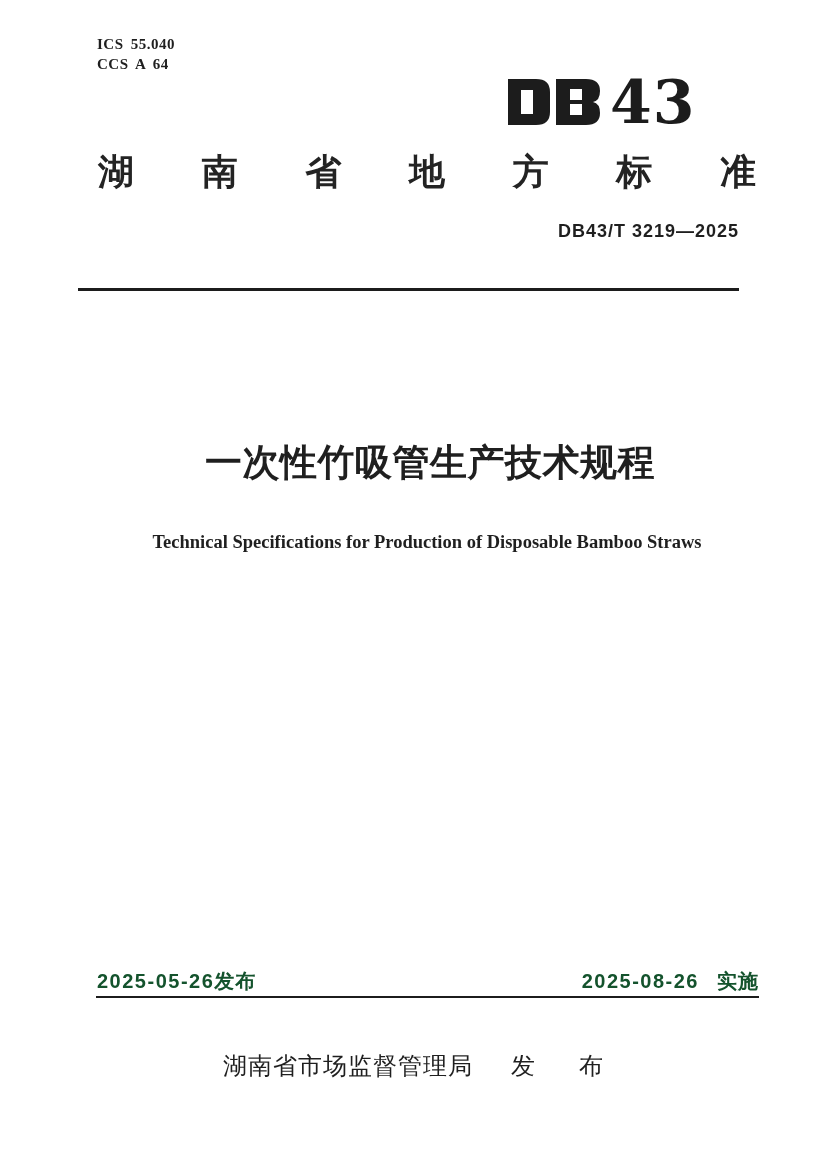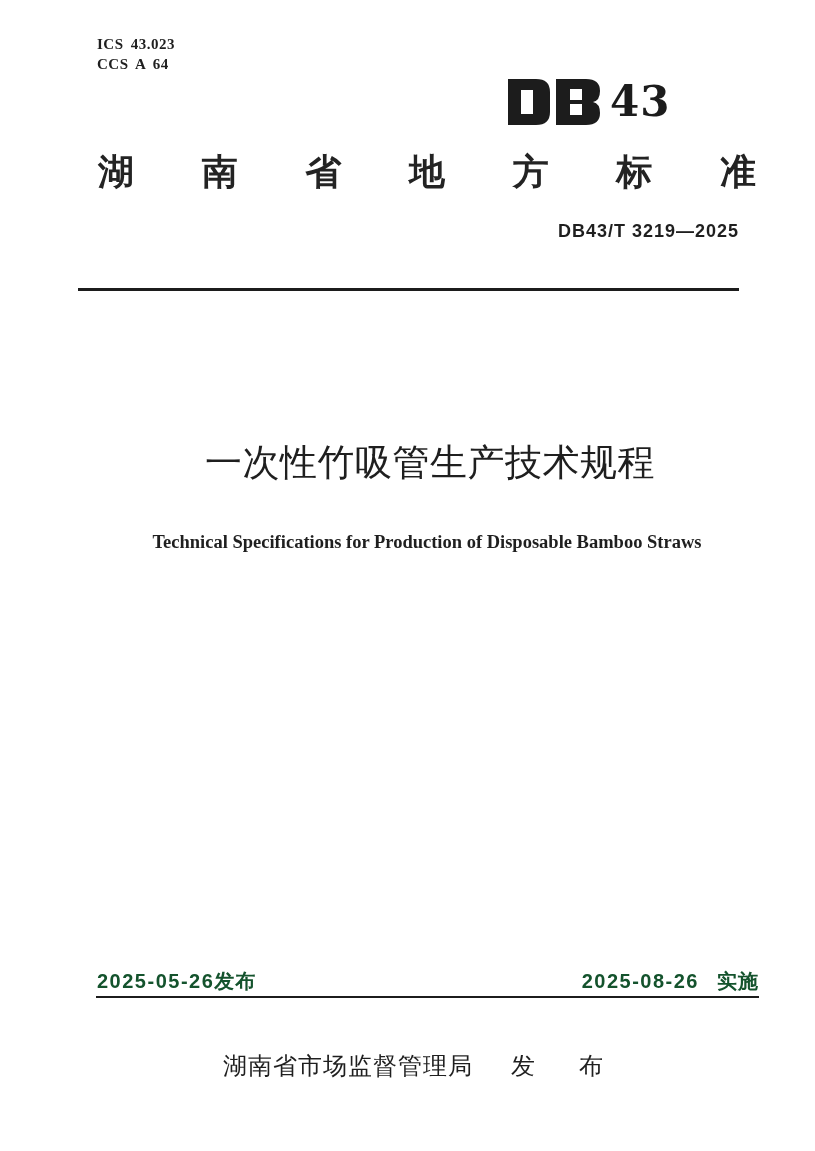--- a/index.html
+++ b/index.html
@@ -37,21 +37,21 @@
     left: 508px;
     top: 79px;
     display: flex;
     align-items: flex-end;
     gap: 10px;
   }
   .db-logo svg { display: block; }
   .db-logo .region-num {
     font-family: "DejaVu Serif", "Liberation Serif", serif;
     font-weight: bold;
-    font-size: 42px;
+    font-size: 60px;
     line-height: 46px;
     letter-spacing: 1px;
     color: #1c1c1c;
   }
 
   
   .type-row {
     position: absolute;
     left: 98px;
     top: 151px;
@@ -86,21 +86,21 @@
     background: #1c1c1c;
   }
 
   .title-cn {
     position: absolute;
     left: 46px;
     top: 438px;
     width: 768px;
     text-align: center;
     font-size: 37px;
-    font-weight: normal;
+    font-weight: bold;
     letter-spacing: 0.5px;
     color: #1f1f1f;
     white-space: nowrap;
   }
 
   .title-en {
     position: absolute;
     left: 44px;
     top: 532px;
     width: 766px;
@@ -155,21 +155,21 @@
     width: 38px;
   }
   .publish-label { letter-spacing: 10px; }
 </style>
 </head>
 <body>
 
 <div class="page">
 
   <div class="ics-block">
-    <div>ICS 43.023</div>
+    <div>ICS 55.040</div>
     <div>CCS A 64</div>
   </div>
 
   <div class="db-logo">
     <svg width="92" height="46" viewBox="0 0 92 46" role="img" aria-label="DB">
       <path fill="#1c1c1c" d="M0,0 H28 Q42,0 42,13 V33 Q42,46 28,46 H0 Z
                              M13,11 H25 V35 H13 Z" fill-rule="evenodd"></path>
       <path fill="#1c1c1c" d="M48,0 H78 Q92,0 92,12 Q92,21.5 85,23 Q92,24.5 92,34
                              Q92,46 78,46 H48 Z
                              M62,10 H74 V21 H62 Z

